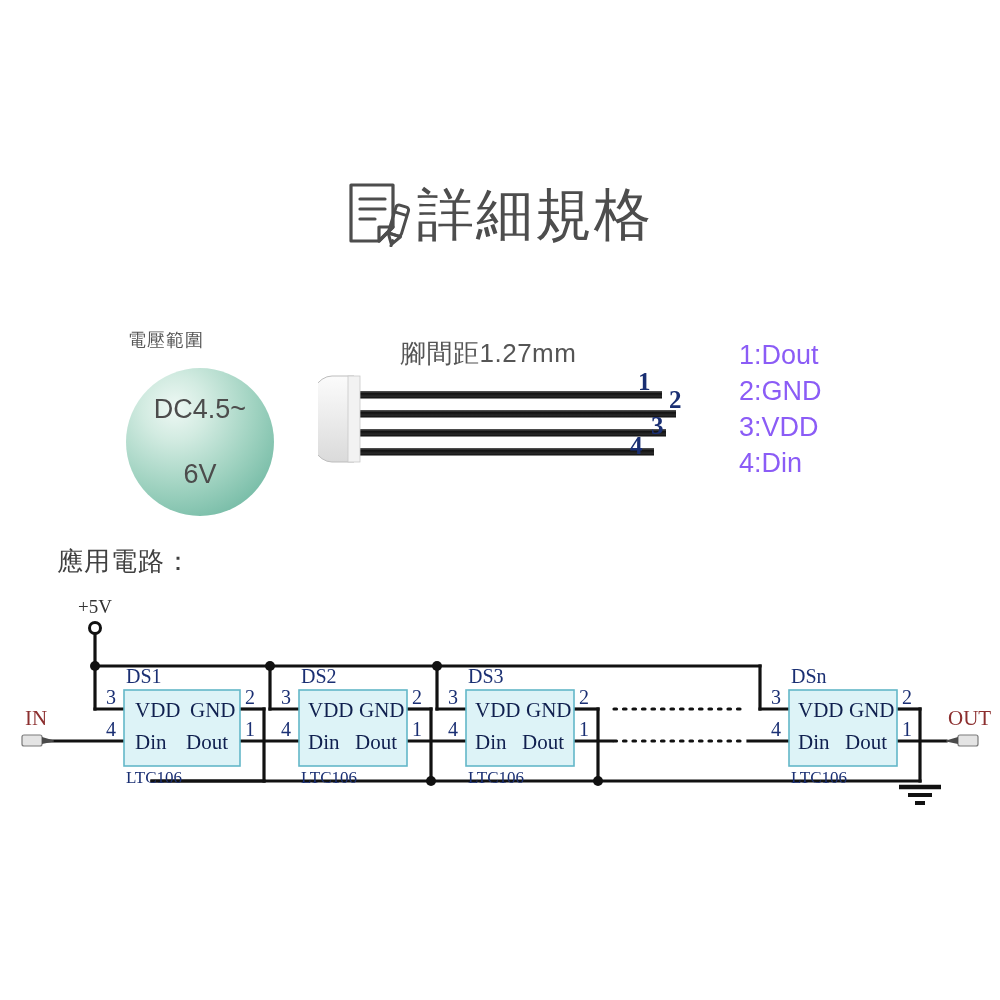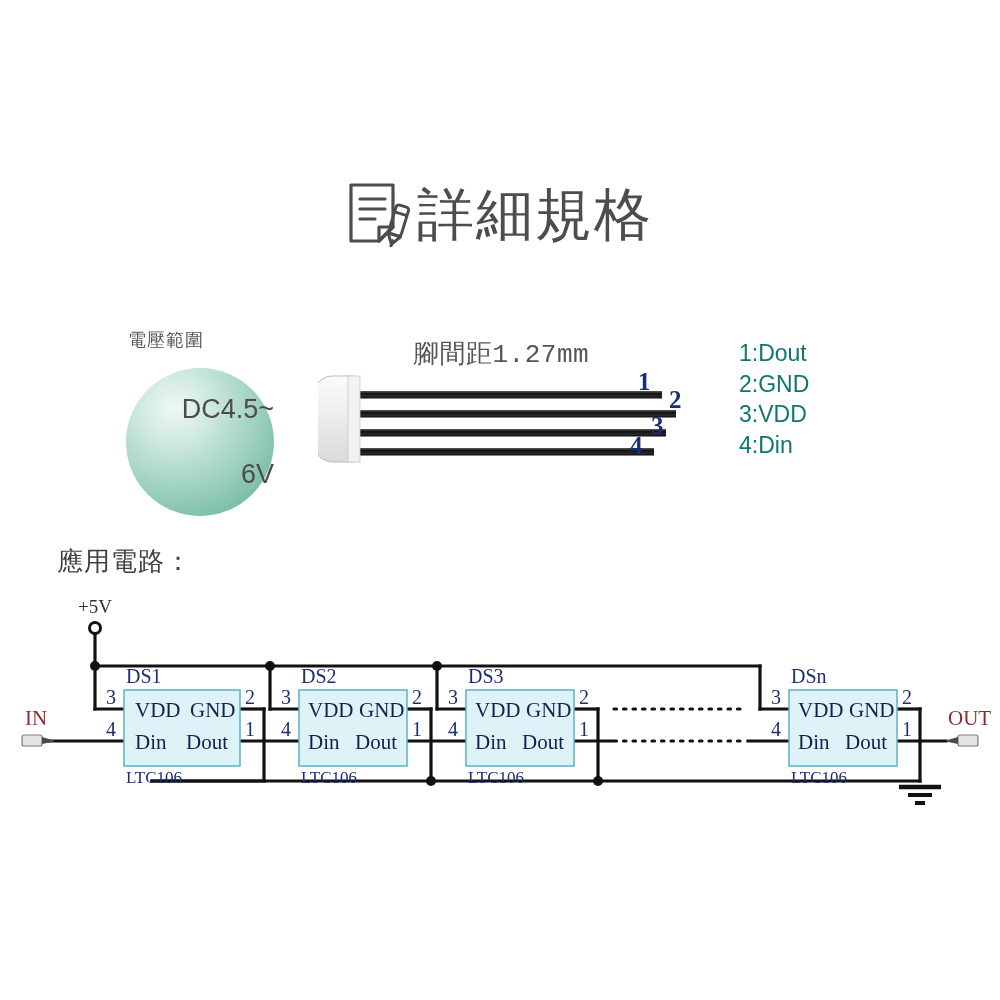--- a/index.html
+++ b/index.html
@@ -24,39 +24,39 @@
 
   
   .volt-label{
     position:absolute;left:128px;top:328px;
     font-size:18px;color:#555;letter-spacing:1px;white-space:nowrap;
     font-family:"DejaVu Sans","Liberation Sans",sans-serif;
   }
   .volt-ball{
     position:absolute;left:126px;top:368px;width:148px;height:148px;border-radius:50%;
     background:radial-gradient(circle at 33% 27%, #eef8f4 0%, #d2ebe1 22%, #9fd2c0 55%, #7cbfaa 78%, #6eb5a0 100%);
-    display:flex;flex-direction:column;align-items:flex-end;justify-content:center;gap:32px;
+    display:flex;flex-direction:column;align-items:center;justify-content:center;gap:32px;
   }
   .volt-ball span{
     font-size:27px;color:#4c4c4c;line-height:1.22;text-align:center;
     font-family:"Liberation Sans","DejaVu Sans",sans-serif;
   }
 
   
   .pitch-label{
-    position:absolute;left:413px;top:336px;
+    position:absolute;left:400px;top:336px;
     font-size:26px;color:#555;letter-spacing:.5px;white-space:nowrap;
-    font-family:Liberation Mono, monospace;
+    font-family:Liberation Sans, sans-serif;
   }
   .led-art{position:absolute;left:318px;top:372px;width:370px;height:96px;}
 
   
   .pin-legend{
     position:absolute;left:739px;top:338px;
-    font-size:23px;line-height:1.33;color:#0f766e;
+    font-size:27px;line-height:1.33;color:#8b5cf6;
     font-family:"Liberation Sans","DejaVu Sans",sans-serif;
   }
   .pin-legend div{white-space:nowrap;}
 
   
   .circuit-heading{
     position:absolute;left:57px;top:544px;
     font-size:26px;color:#404040;letter-spacing:1px;white-space:nowrap;
     font-family:"DejaVu Sans","Liberation Sans",sans-serif;
   }

